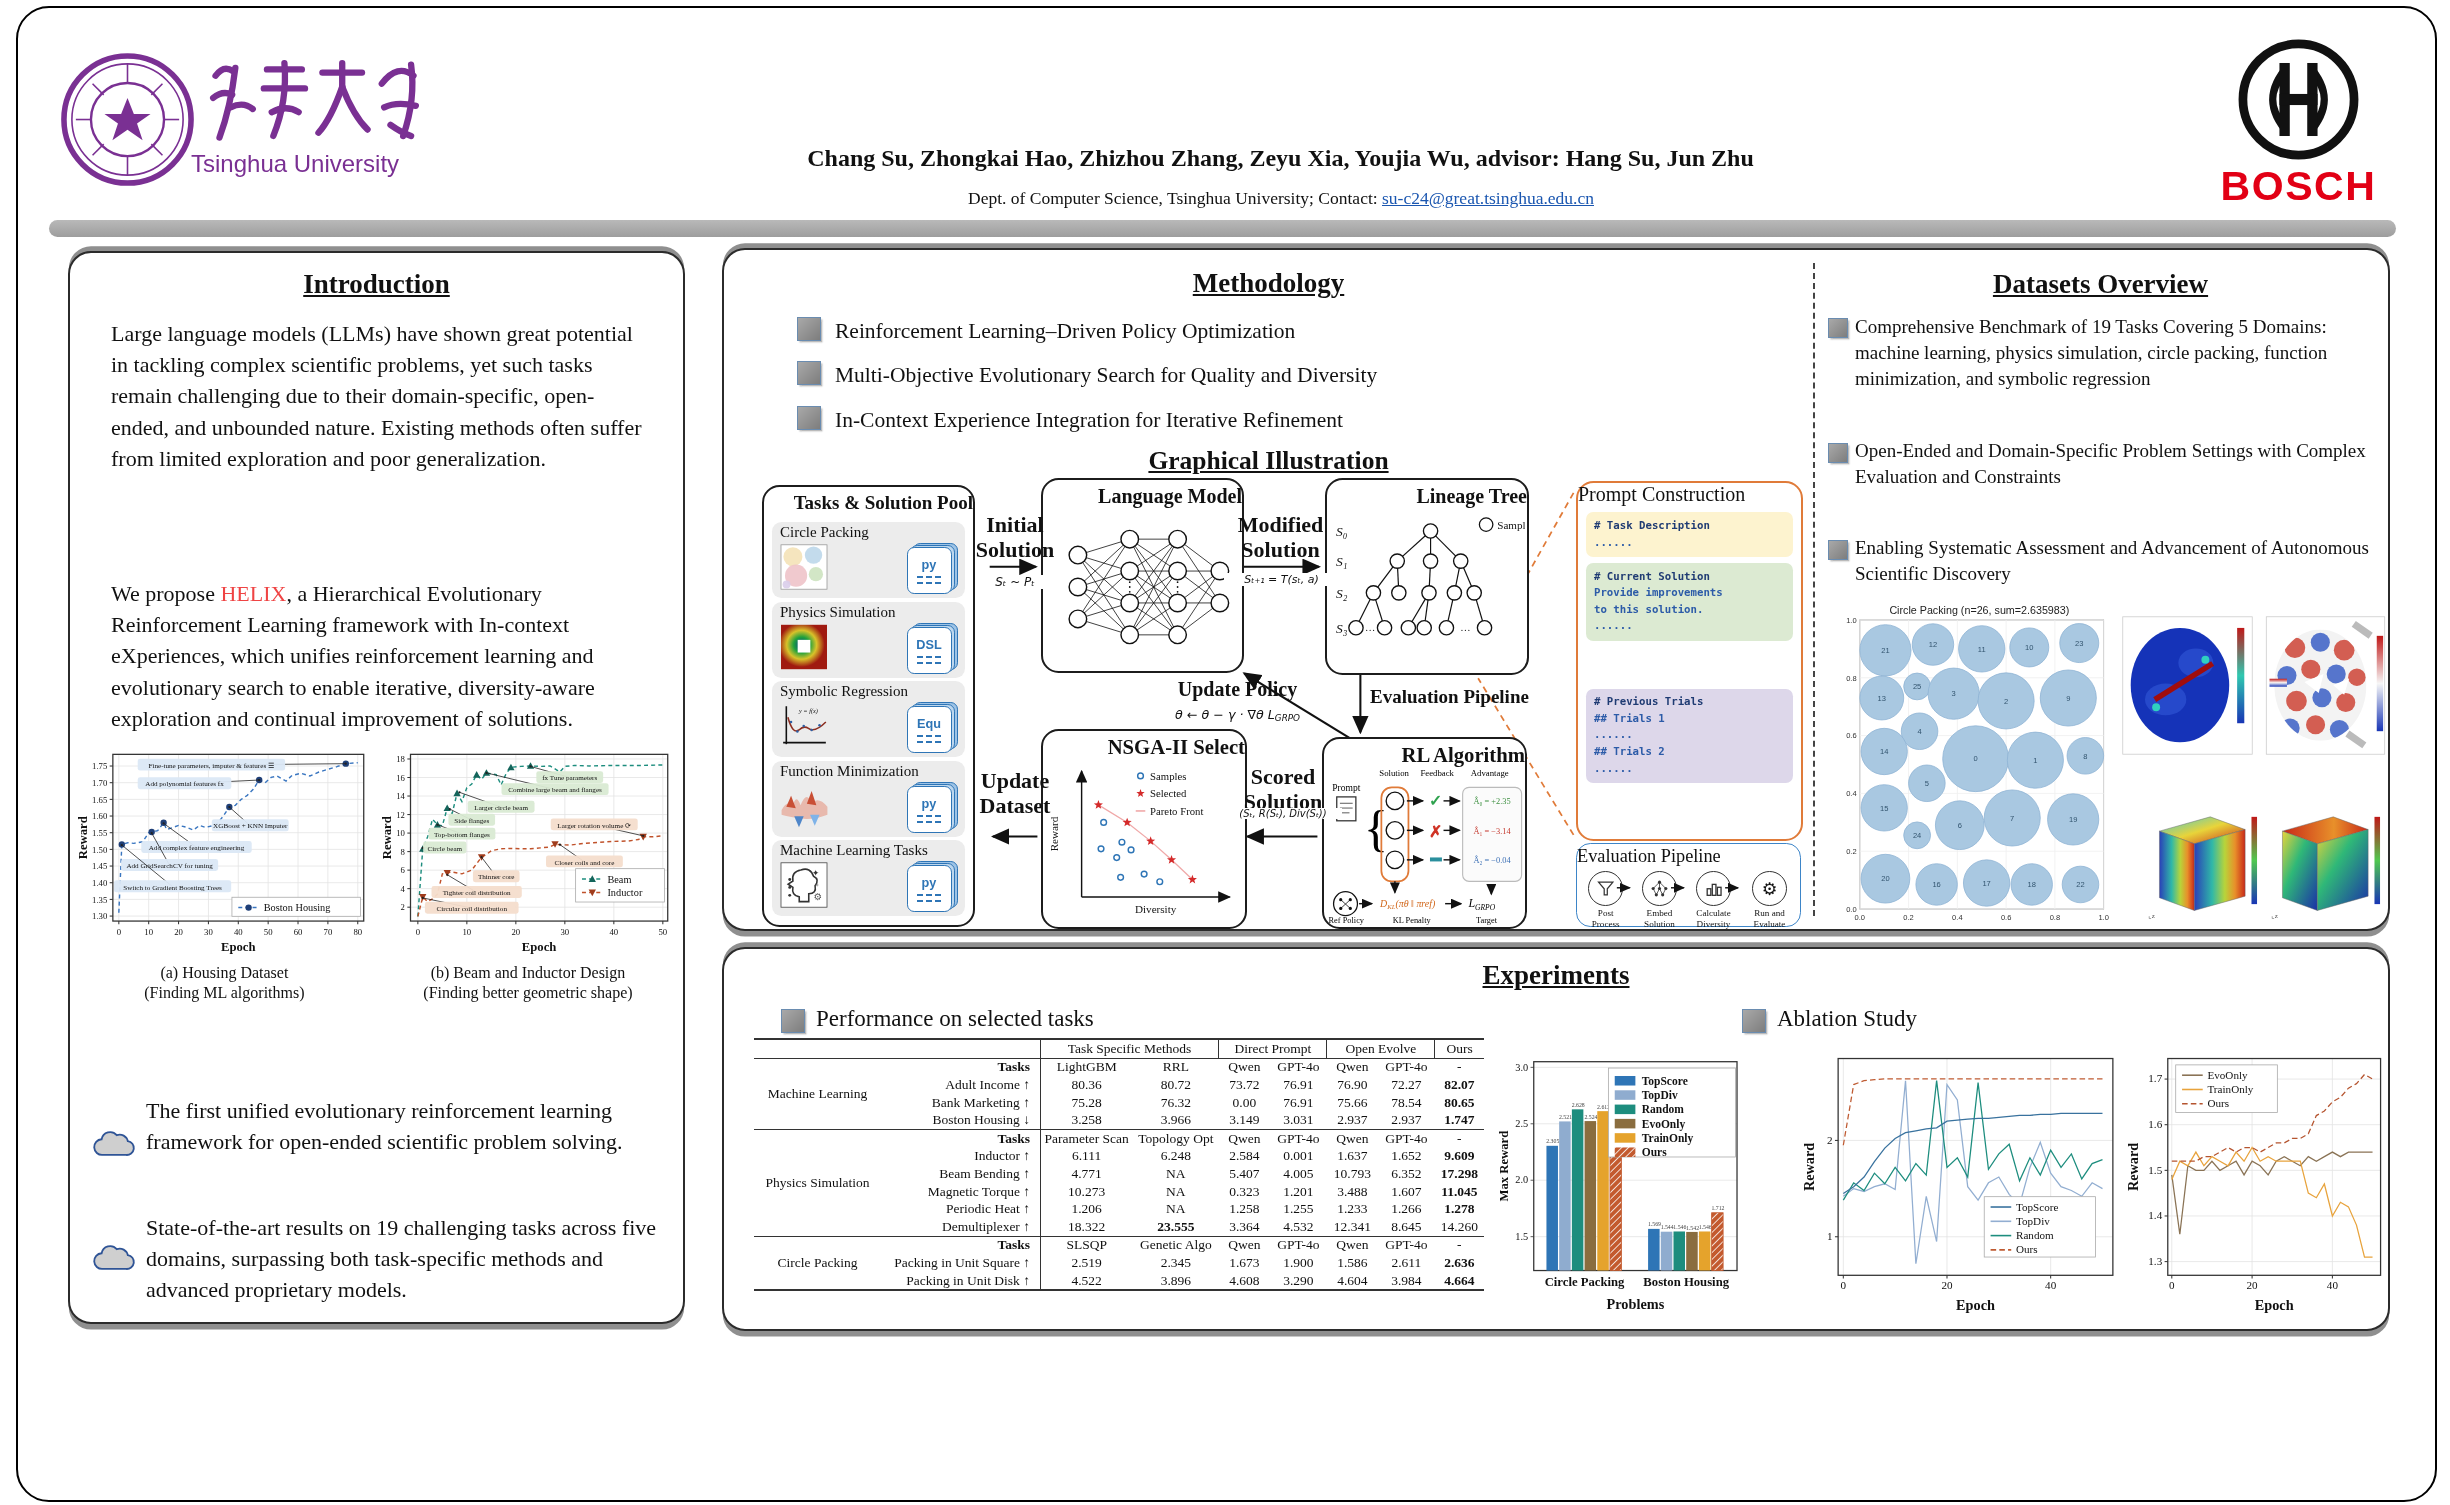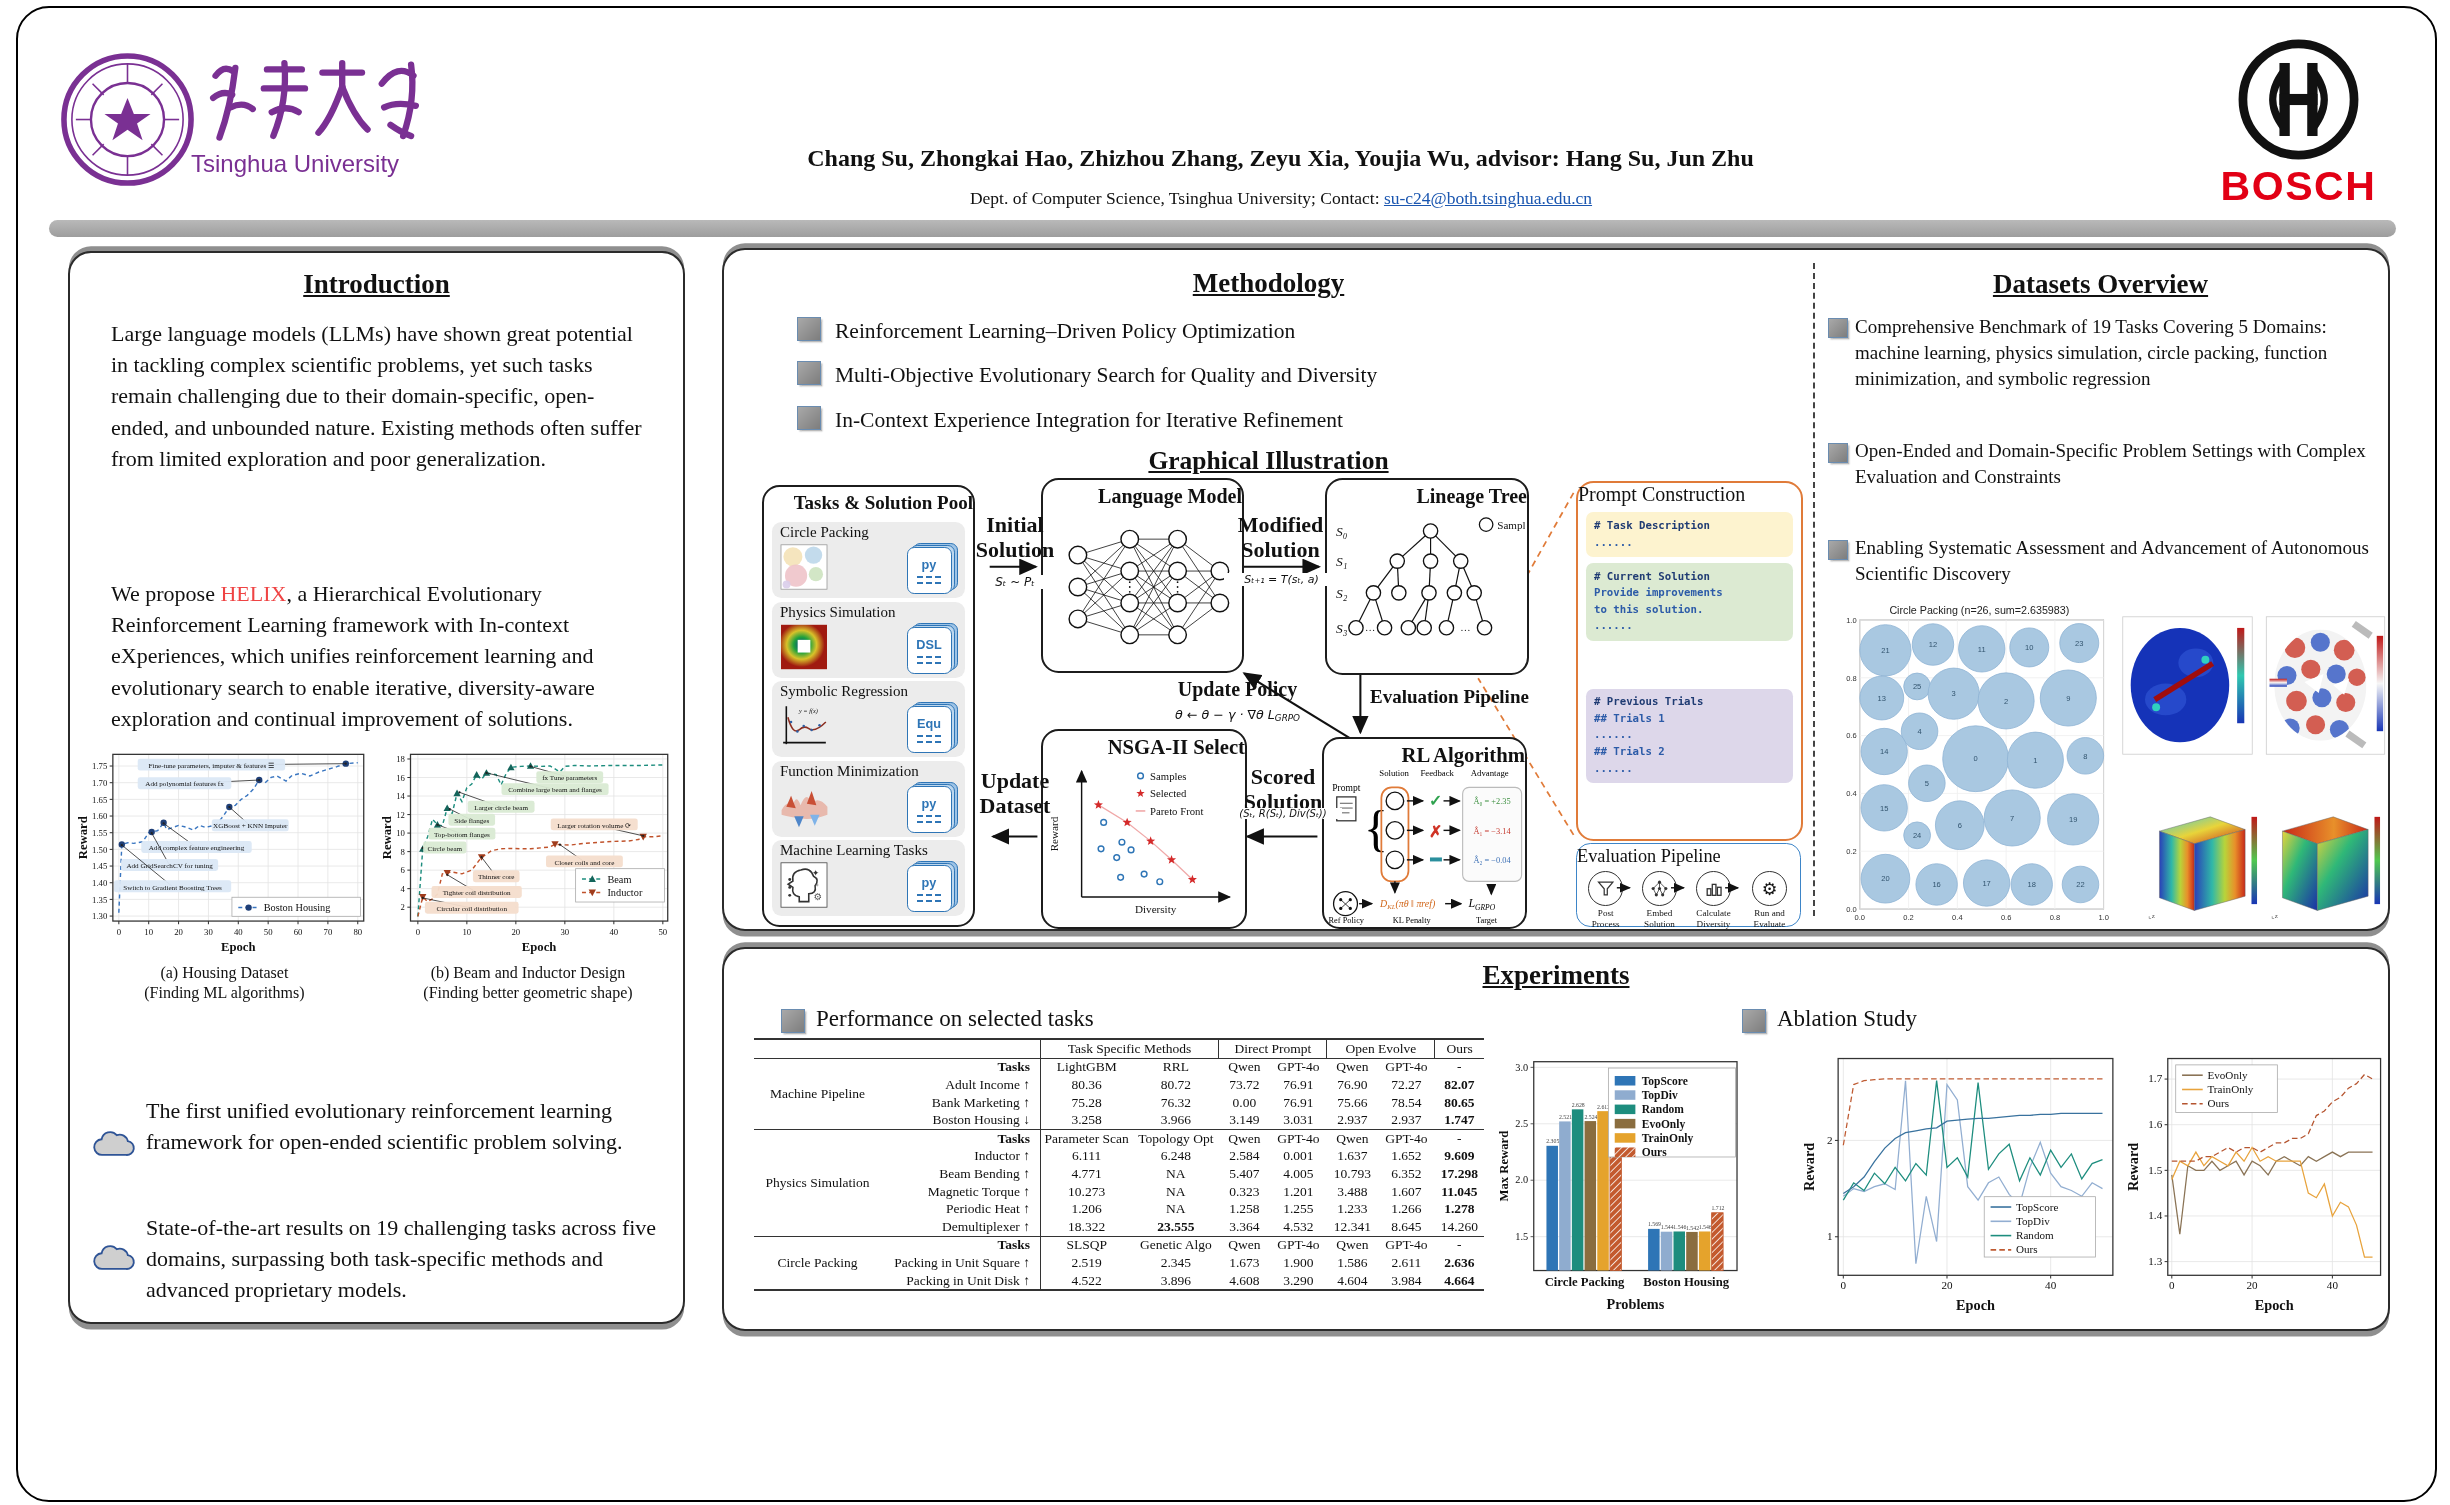--- a/index.html
+++ b/index.html
@@ -77,21 +77,21 @@
         <path d="M175 44 q14 36 32 54"></path>
       <path d="M225 40 q20 -26 40 -10"></path>
         <path d="M262 16 q6 44 -10 90"></path>
         <path d="M228 70 q16 -8 40 -2"></path>
         <path d="M236 92 q14 10 26 14"></path>
     </g>
   </svg>
   <div class="abs" style="left:191px;top:150px;width:239px;font-family:'Liberation Sans',sans-serif;font-size:24px;color:#7a3093;">Tsinghua University</div>
   <div class="abs" style="left:477px;top:145px;width:1607px;text-align:center;font-size:24px;font-weight:bold;">Chang Su, Zhongkai Hao, Zhizhou Zhang, Zeyu Xia, Youjia Wu,  advisor: Hang Su, Jun Zhu</div>
   <div class="abs" style="left:557px;top:188px;width:1448px;text-align:center;font-size:17.5px;">
-    <span>Dept. of Computer Science, Tsinghua University; Contact: </span><a href="#" class="email">su-c24@both.tsinghua.edu.cn</a>
+    <span>Dept. of Computer Science, Tsinghua University; Contact: </span><a href="#" class="email">su-c24@great.tsinghua.edu.cn</a>
   </div>
   <svg class="abs" style="left:2235px;top:36px;" width="127" height="127" viewBox="-80 -80 160 160">
     <circle cx="0" cy="0" r="70" fill="none" stroke="#111" stroke-width="11"></circle>
     <path d="M-16 -46 Q-58 0 -16 46 L-16 28 Q-40 0 -16 -28 Z" fill="#111"></path>
     <path d="M16 -46 Q58 0 16 46 L16 28 Q40 0 16 -28 Z" fill="#111"></path>
     <rect x="-24" y="-46" width="13" height="92" fill="#111"></rect>
     <rect x="11" y="-46" width="13" height="92" fill="#111"></rect>
     <rect x="-24" y="-7" width="48" height="14" fill="#111"></rect>
   </svg>
   <div class="abs" style="left:2203px;top:163px;width:191px;text-align:center;font-family:'Liberation Sans',sans-serif;font-weight:bold;font-size:41px;letter-spacing:1.6px;color:#e20015;">BOSCH</div>
@@ -1009,21 +1009,21 @@
           <tr>
             <th colspan="2" class=""></th>
             <th colspan="2" class="vl">Task Specific Methods</th>
             <th colspan="2" class="vl">Direct Prompt</th>
             <th colspan="2" class="vl">Open Evolve</th>
             <th colspan="1" class="vl">Ours</th>
           </tr>
         </thead>
         <tbody>
           <tr class="gsep">
-            <td rowspan="4" class="group">Machine Pipeline</td>
+            <td rowspan="4" class="group">Machine Learning</td>
             <td class="task b">Tasks</td>
             <td class="vl">LightGBM</td>
             <td>RRL</td>
             <td>Qwen</td>
             <td>GPT-4o</td>
             <td>Qwen</td>
             <td>GPT-4o</td>
             <td>-</td>
           </tr>
           <tr>

